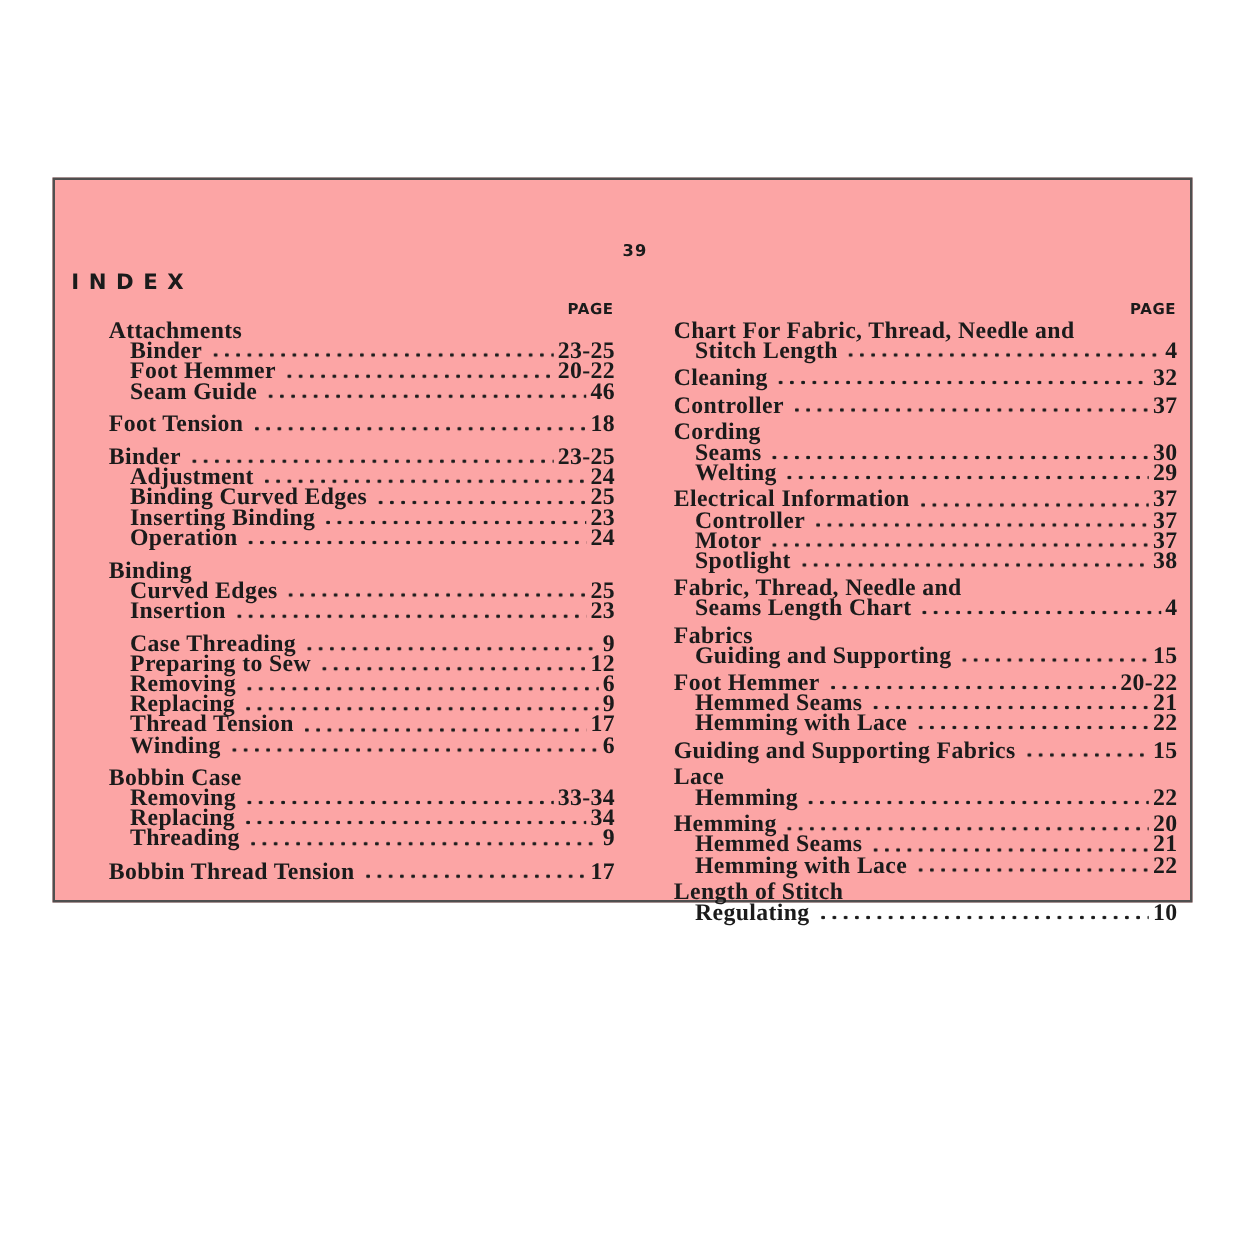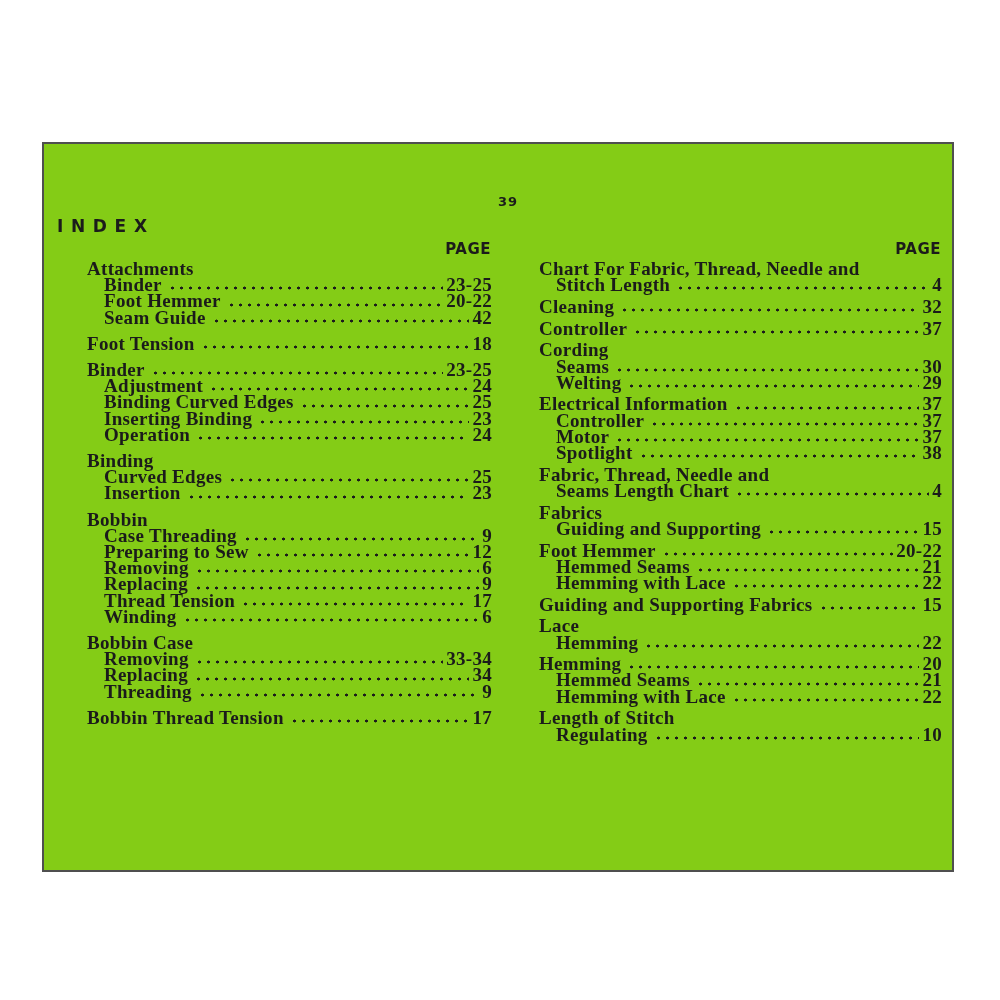--- a/index.html
+++ b/index.html
@@ -24,23 +24,23 @@
         background: linear-gradient(90deg, rgba(150,150,150,0) 0%, rgba(150,150,150,0.35) 20%, rgba(150,150,150,0.15) 55%, rgba(150,150,150,0.35) 80%, rgba(150,150,150,0) 100%);
         filter: blur(1px); }
   .a2 { left: 103px; top: 168px; width: 80px; height: 5px;
         background: rgba(165,165,165,0.22); filter: blur(2px); }
 
   .sheet {
     position: absolute;
     left: 42px;
     top: 142px;
     width: 912px;
-    height: 730px;
+    height: 580px;
     border: 2px solid #4f4f4f;
-    background: #84cc16;
+    background: #fca5a5;
     box-sizing: border-box;
   }
   .page-num {
     position: absolute;
     top: 50px;
     left: 0; right: 0;
     text-align: center;
     transform: translateX(10px);
     font-family: "DejaVu Sans", sans-serif;
     font-weight: 700;
@@ -62,21 +62,21 @@
     position: absolute;
     top: 96px;
   }
   .col-left  { left: 43px;  width: 405px; }
   .col-right { left: 495px; width: 403px; }
 
   .page-header {
     text-align: right;
     font-family: "DejaVu Sans", sans-serif;
     font-weight: 700;
-    font-size: 15px;
+    font-size: 12px;
     letter-spacing: 0.5px;
     margin-bottom: 3px;
     padding-right: 1px;
   }
 
   .group { margin-bottom: 10px; }
   .col-right .group { margin-bottom: 5.5px; }
   .group:last-child { margin-bottom: 0; }
 
   .entry {
@@ -125,21 +125,21 @@
             <span class="pg">23-25</span>
           </div>
           <div class="entry indent">
             <span class="label">Foot Hemmer</span>
             <span class="dots"></span>
             <span class="pg">20-22</span>
           </div>
           <div class="entry indent">
             <span class="label">Seam Guide</span>
             <span class="dots"></span>
-            <span class="pg">42</span>
+            <span class="pg">46</span>
           </div>
         </div>
         <div class="group">
           <div class="entry">
             <span class="label">Foot Tension</span>
             <span class="dots"></span>
             <span class="pg">18</span>
           </div>
         </div>
         <div class="group">
@@ -178,23 +178,20 @@
             <span class="dots"></span>
             <span class="pg">25</span>
           </div>
           <div class="entry indent">
             <span class="label">Insertion</span>
             <span class="dots"></span>
             <span class="pg">23</span>
           </div>
         </div>
         <div class="group">
-          <div class="entry">
-            <span class="label">Bobbin</span>
-          </div>
           <div class="entry indent">
             <span class="label">Case Threading</span>
             <span class="dots"></span>
             <span class="pg">9</span>
           </div>
           <div class="entry indent">
             <span class="label">Preparing to Sew</span>
             <span class="dots"></span>
             <span class="pg">12</span>
           </div>

